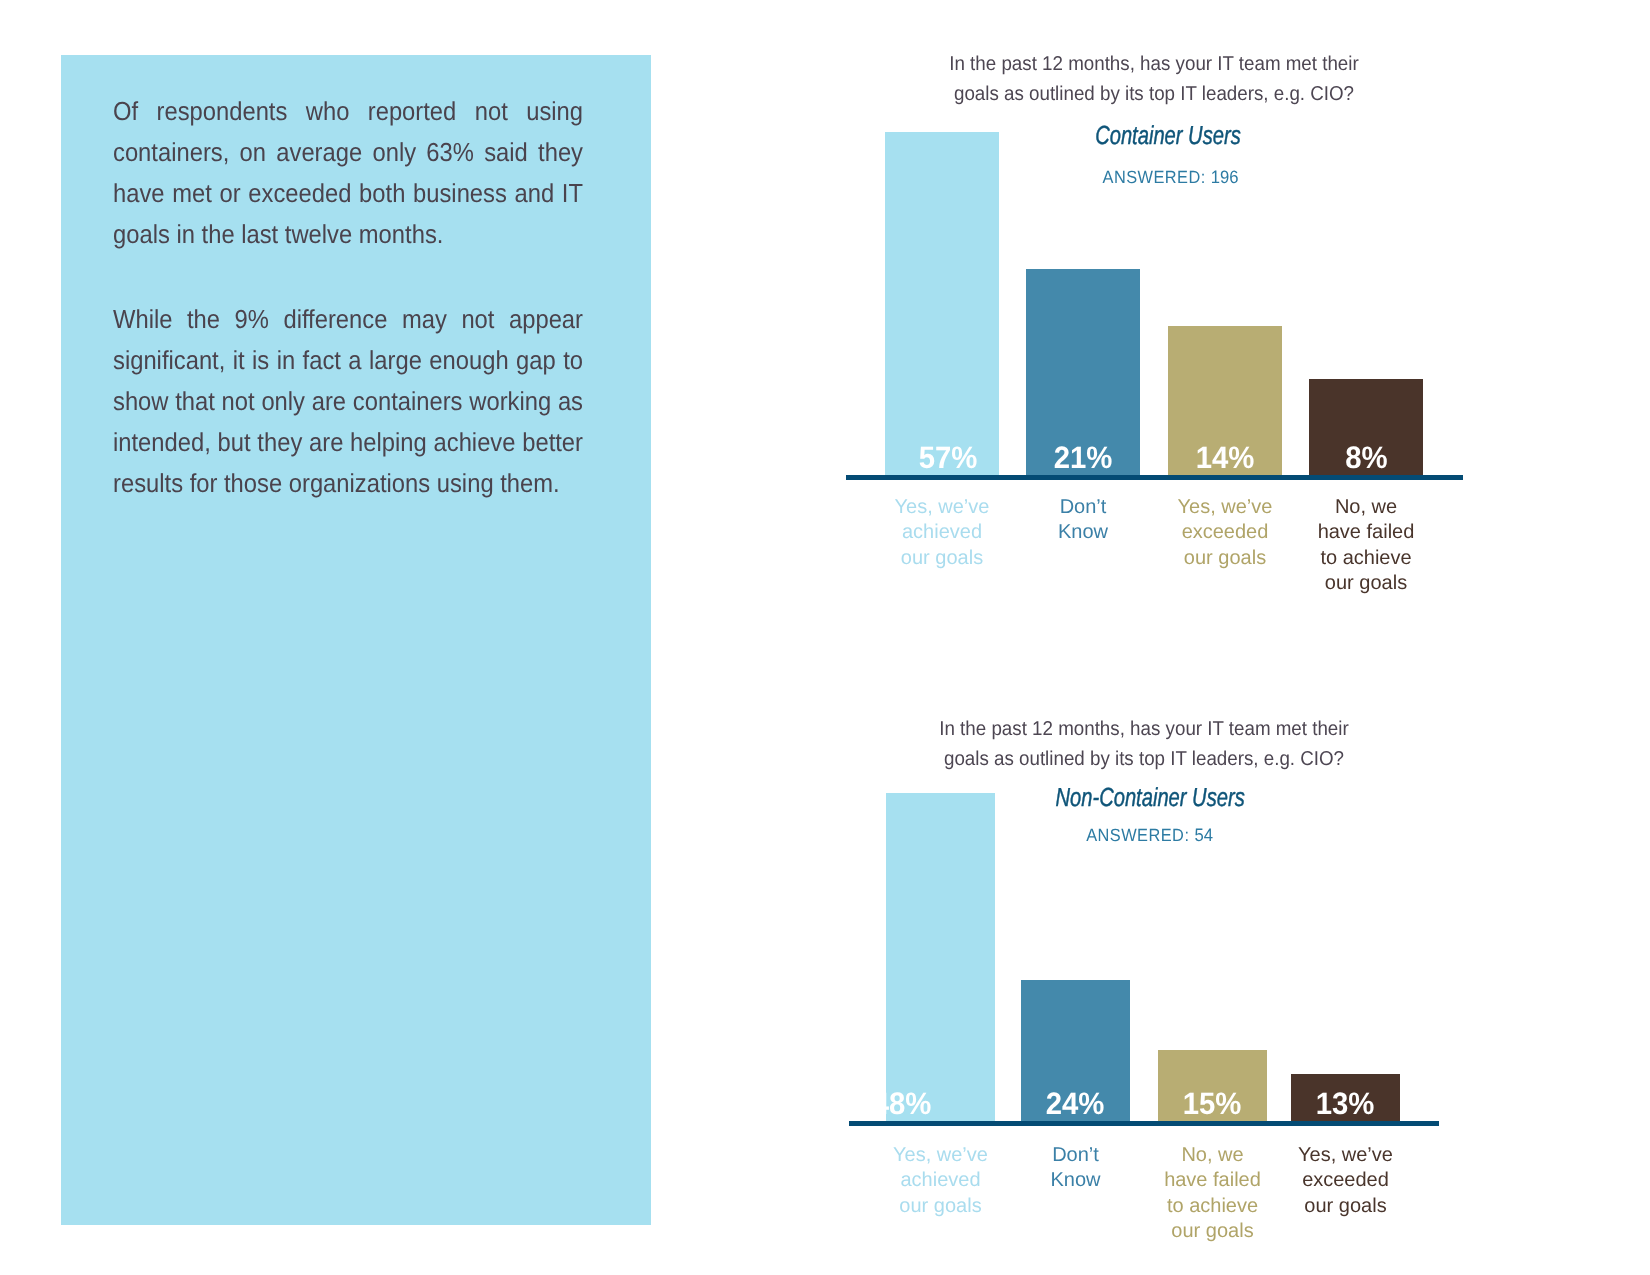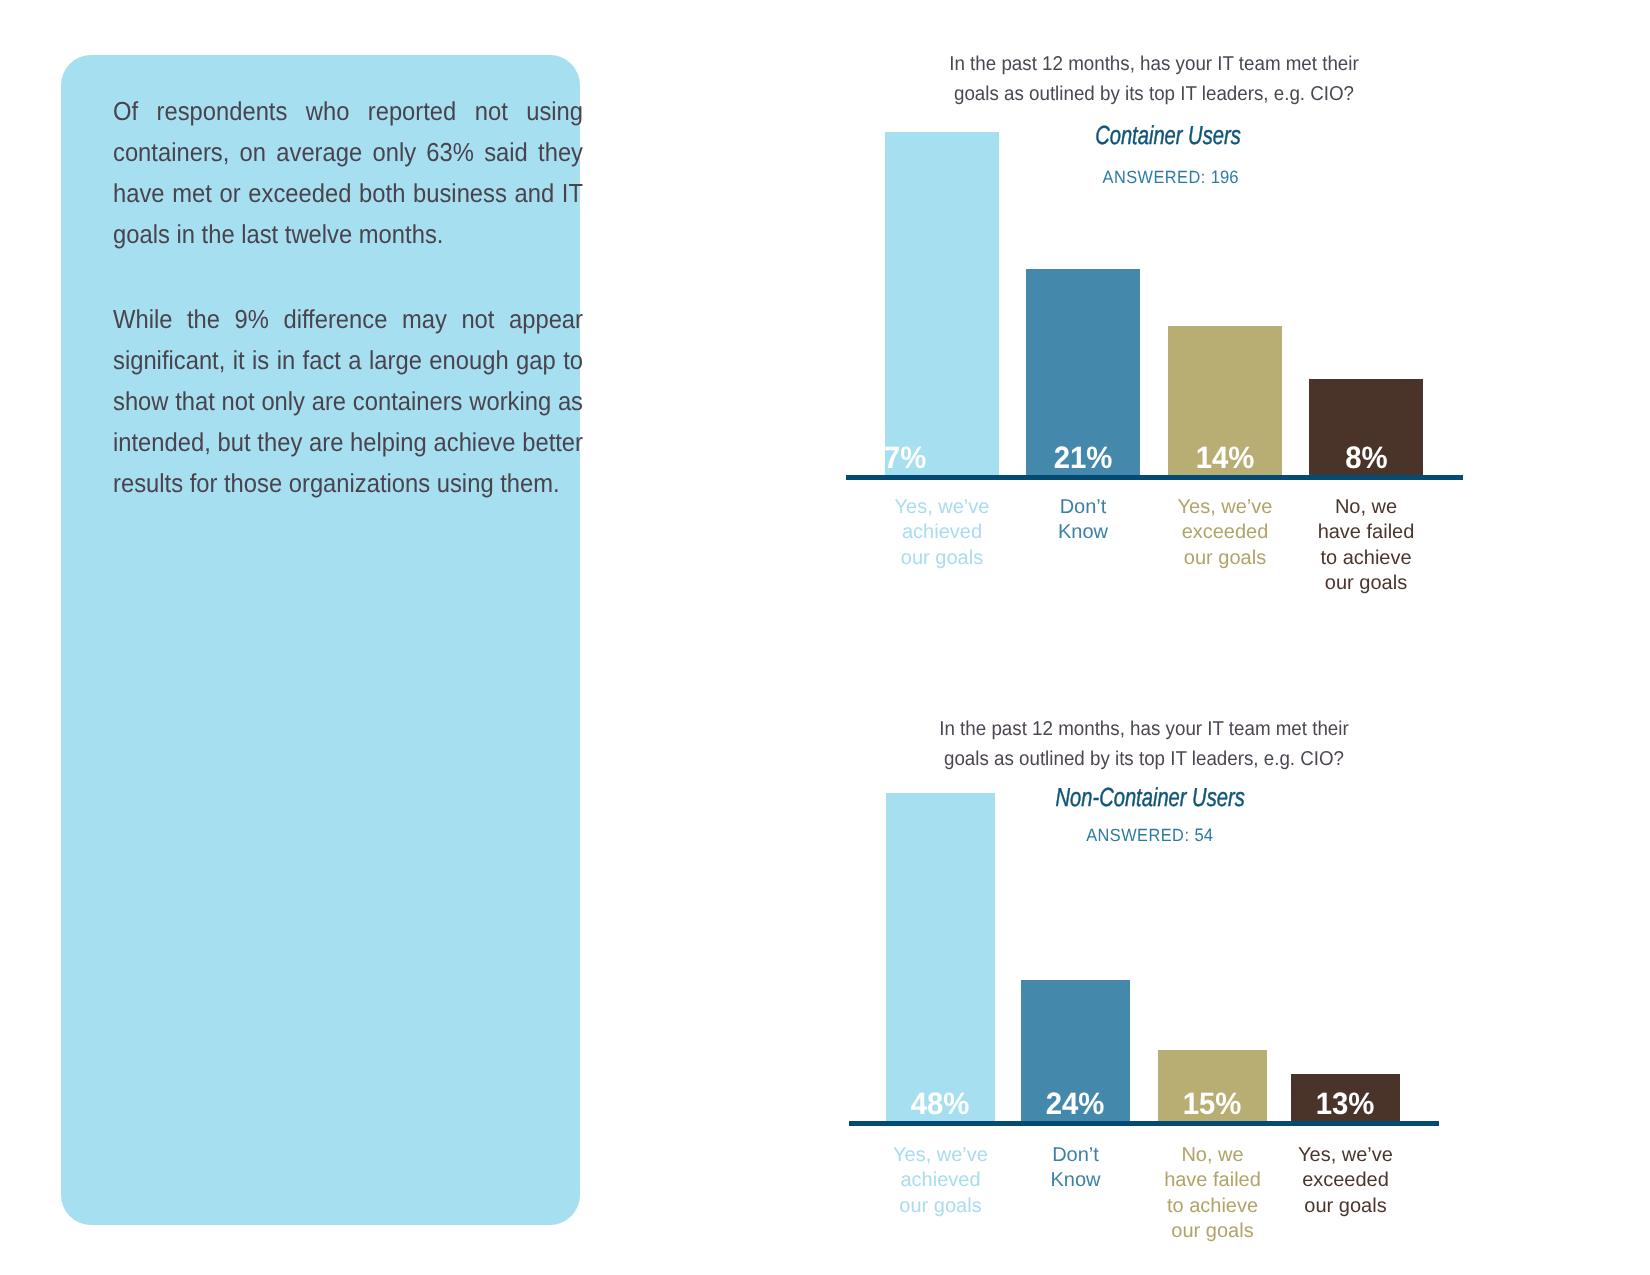--- a/index.html
+++ b/index.html
@@ -2,21 +2,21 @@
 <html><head>
 <meta charset="utf-8">
 <style>
   html,body{margin:0;padding:0;}
   body{width:1650px;height:1275px;background:#ffffff;
        font-family:"Liberation Sans",sans-serif;overflow:hidden;position:relative;
        -webkit-font-smoothing:antialiased;text-rendering:geometricPrecision;}
   .page{position:absolute;left:0;top:0;width:1650px;height:1275px;opacity:0.999;}
 
   
-  #callout{position:absolute;left:61px;top:55px;width:519px;height:1170px;background:#a6e0f0;border-radius:30px;}
+  #callout{position:absolute;left:61px;top:55px;width:590px;height:1170px;background:#a6e0f0;}
   #callout .inner{position:absolute;left:52px;top:35.5px;width:514px;transform:scaleX(0.9144);transform-origin:left top;}
   .para{color:#4a434d;font-size:26px;line-height:41px;text-align:justify;margin:0;
         -webkit-hyphens:none;hyphens:none;}
   .para.p2{margin-top:44px;}
 
   
   .chart{position:absolute;}
   .ctitle{position:absolute;text-align:center;color:#4d4652;font-size:20px;line-height:30px;}
   .ctitle span{display:block;transform:scaleX(0.938);transform-origin:center;}
   .csub{position:absolute;text-align:center;color:#0f5579;font-size:26px;}
@@ -48,21 +48,21 @@
 
   <div id="charts">
       <div class="chart">
         <div class="ctitle" style="left: 894px; top: 49px; width: 520px;">
           <span>In the past 12 months, has your IT team met their</span>
           <span>goals as outlined by its top IT leaders, e.g. CIO?</span>
         </div>
         <div class="csub" style="left: 1018px; top: 120px; width: 300px;"><i>Container Users</i></div>
         <div class="cans" style="left: 1021px; top: 166.5px; width: 300px;"><span class="answ"><span class="ansk">ANSWERED: </span><span class="ansv">196</span></span></div>
         <div class="bar" style="left: 885px; top: 132px; width: 114px; height: 343px; background: rgb(166, 224, 240);"></div>
-        <div class="pct" style="left: 840px; top: 441.5px; width: 114px;"><span>57%</span></div>
+        <div class="pct" style="left: 891px; top: 441.5px; width: 114px;"><span>57%</span></div>
         <div class="cat" style="left: 865px; top: 495px; width: 154px; color: rgb(169, 220, 238);">
           <span>Yes, we’ve</span>
           <span>achieved</span>
           <span>our goals</span>
         </div>
         <div class="bar" style="left: 1026px; top: 269px; width: 114px; height: 206px; background: rgb(68, 137, 171);"></div>
         <div class="pct" style="left: 1026px; top: 441.5px; width: 114px; text-decoration: underline;"><span>21%</span></div>
         <div class="cat" style="left: 1006px; top: 495px; width: 154px; color: rgb(59, 128, 167);">
           <span>Don’t</span>
           <span>Know</span>
@@ -85,21 +85,21 @@
         <div class="axis" style="left: 846px; top: 475px; width: 617px; height: 5px; background: rgb(4, 75, 116);"></div>
       </div>
       <div class="chart">
         <div class="ctitle" style="left: 884px; top: 714px; width: 520px;">
           <span>In the past 12 months, has your IT team met their</span>
           <span>goals as outlined by its top IT leaders, e.g. CIO?</span>
         </div>
         <div class="csub" style="left: 1000px; top: 782px; width: 300px;"><i>Non-Container Users</i></div>
         <div class="cans" style="left: 1000px; top: 825px; width: 300px;"><span class="answ"><span class="ansk">ANSWERED: </span><span class="ansv">54</span></span></div>
         <div class="bar" style="left: 886px; top: 793px; width: 109px; height: 328px; background: rgb(166, 224, 240);"></div>
-        <div class="pct" style="left: 886px; top: 1087.5px; width: 109px;"><span>48%</span></div>
+        <div class="pct" style="left: 848px; top: 1087.5px; width: 109px;"><span>48%</span></div>
         <div class="cat" style="left: 866px; top: 1143px; width: 149px; color: rgb(169, 220, 238);">
           <span>Yes, we’ve</span>
           <span>achieved</span>
           <span>our goals</span>
         </div>
         <div class="bar" style="left: 1021px; top: 980px; width: 109px; height: 141px; background: rgb(68, 137, 171);"></div>
         <div class="pct" style="left: 1021px; top: 1087.5px; width: 109px;"><span>24%</span></div>
         <div class="cat" style="left: 1001px; top: 1143px; width: 149px; color: rgb(59, 128, 167);">
           <span>Don’t</span>
           <span>Know</span>

